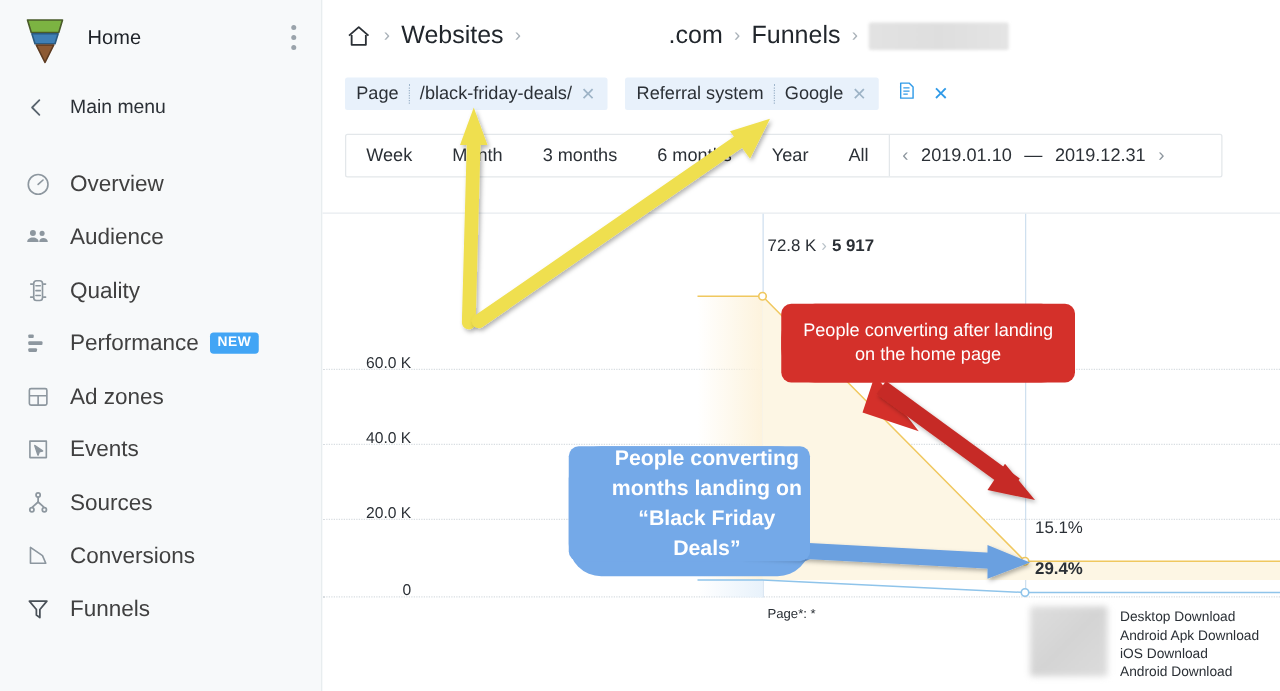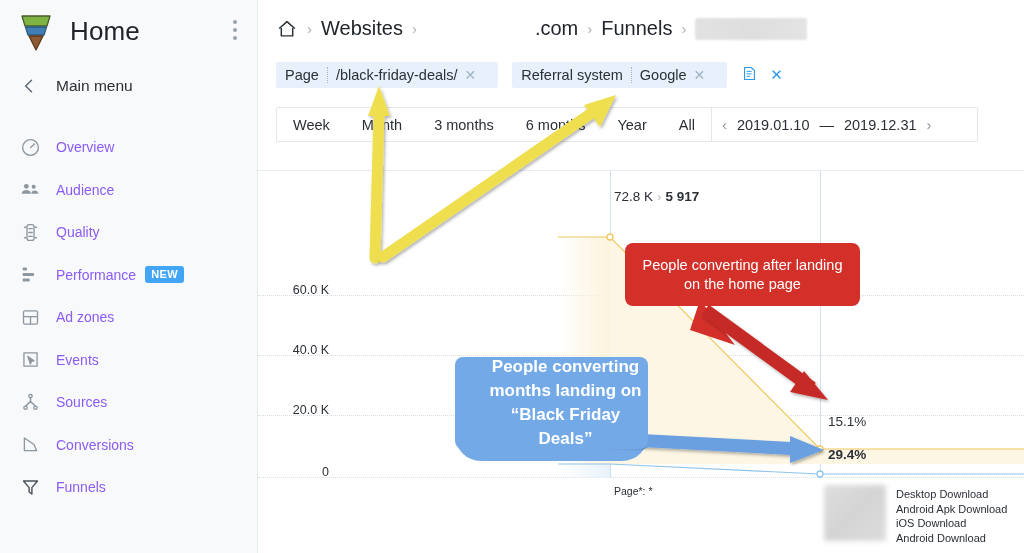--- a/index.html
+++ b/index.html
@@ -13,33 +13,33 @@
   #app { position:relative; width:1024px; height:553px; overflow:hidden; }
 
   
   #sidebar {
     position:absolute; left:0; top:0; width:258px; height:553px;
     background:#f7f9fa;
     border-right:1px solid #e4e9ec;
   }
   .brand { display:flex; align-items:center; height:62px; padding-left:16px; position:relative; }
   .brand-logo { width:40px; height:42px; flex:0 0 40px; }
-  .brand-title { font-size:26px; color:#20242a; margin-left:14px; letter-spacing:.1px; }
+  .brand-title { font-size:16px; color:#20242a; margin-left:14px; letter-spacing:.1px; }
   .kebab { position:absolute; right:20px; top:20px; width:4px; height:20px;
            display:flex; flex-direction:column; justify-content:space-between; cursor:pointer; }
   .kebab i { display:block; width:4px; height:4px; border-radius:50%; background:#9aa3ab; }
 
   .mainmenu { display:flex; align-items:center; height:48px; padding-left:18px; cursor:pointer; }
   .chev-left { width:22px; height:22px; flex:0 0 22px; display:flex; align-items:center; justify-content:center; }
   .mainmenu .lbl { font-size:15.5px; color:#2b3036; margin-left:16px; }
 
   .navlist { margin-top:16px; }
   .navitem { display:flex; align-items:center; height:42.5px; padding-left:18px; cursor:pointer; }
   .navicon { width:24px; height:24px; flex:0 0 24px; display:flex; align-items:center; justify-content:center; }
-  .navlabel { font-size:14px; color:#8b5cf6; margin-left:14px; white-space:nowrap; }
+  .navlabel { font-size:18px; color:#404040; margin-left:14px; white-space:nowrap; }
   .badge-new {
     margin-left:9px; background:#42a5f5; color:#fff; font-size:11px; font-weight:bold;
     padding:2px 6px 2px 6px; border-radius:3px; letter-spacing:.4px; line-height:13px;
   }
 
   
   #main { position:absolute; left:258px; top:0; width:766px; height:553px; background:#fff; }
 
   
   .crumbs { display:flex; align-items:center; height:57px; padding-left:18px; }
@@ -47,21 +47,21 @@
   .crumb-sep { color:#aab2b9; font-size:15px; margin:0 9px; }
   .crumb { font-size:20px; color:#21262c; white-space:nowrap; cursor:pointer; }
   .crumb.redacted { display:inline-block; height:22px; border-radius:2px;
       background:linear-gradient(90deg,#e2e2e2,#dedede,#e4e4e4); filter:blur(1.2px); }
   .crumb-mix { font-size:20px; color:#21262c; display:flex; align-items:center; }
   .crumb-mix .redacted { width:108px; margin-right:1px; }
 
   
   .chipbar { display:flex; align-items:center; height:36px; padding-left:18px; }
   .chip { display:flex; align-items:center; height:26px; background:#e8f1fb; border-radius:2px;
-          margin-right:14px; padding:0 16px 0 0; }
+          margin-right:14px; padding:0 4px 0 0; }
   .chip .key { font-size:14.5px; color:#2b3036; padding:0 8px 0 9px; }
   .chip .divider { width:1px; height:16px; border-left:1px dotted #9fb6cc; }
   .chip .val { font-size:14.5px; color:#2b3036; padding:0 7px 0 8px; }
   .chip .x { font-size:14px; color:#9db3c6; padding-right:6px; cursor:pointer; line-height:1; }
   .chip-actions { display:flex; align-items:center; gap:12px; }
   .chip-actions .x-blue { color:#2f9ae8; font-size:15px; cursor:pointer; }
 
   
   .periodwrap { padding:14px 18px 0 18px; }
   .period { display:flex; align-items:stretch; border:1px solid #e3e7ea; border-radius:2px;

